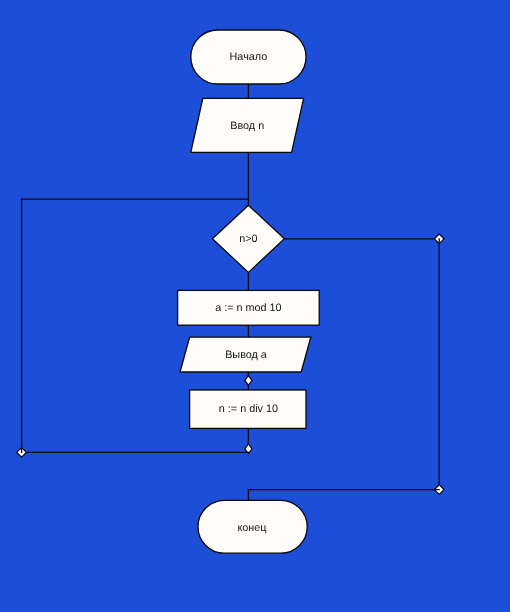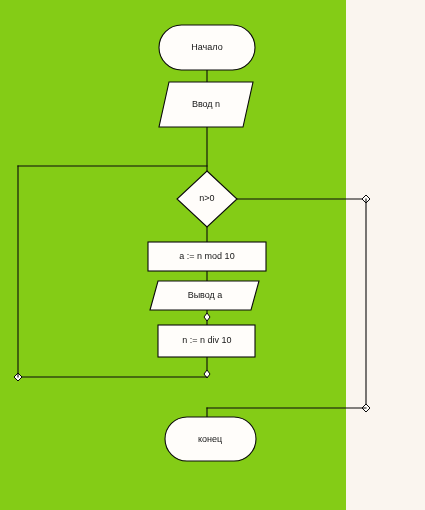--- a/index.html
+++ b/index.html
@@ -8,23 +8,23 @@
     background: #faf5ef;
   }
   body {
     width: 425px;
     height: 510px;
     font-family: "Liberation Sans", sans-serif;
     overflow: hidden;
   }
   #flowchart-canvas {
     position: relative;
-    width: 346px;
+    width: 425px;
     height: 510px;
-    background: #84cc16;
+    background: #1d4ed8;
   }
   #flowchart-svg {
     position: absolute;
     left: 0;
     top: 0;
     width: 425px;
     height: 510px;
     display: block;
   }
   .shape-outline {

